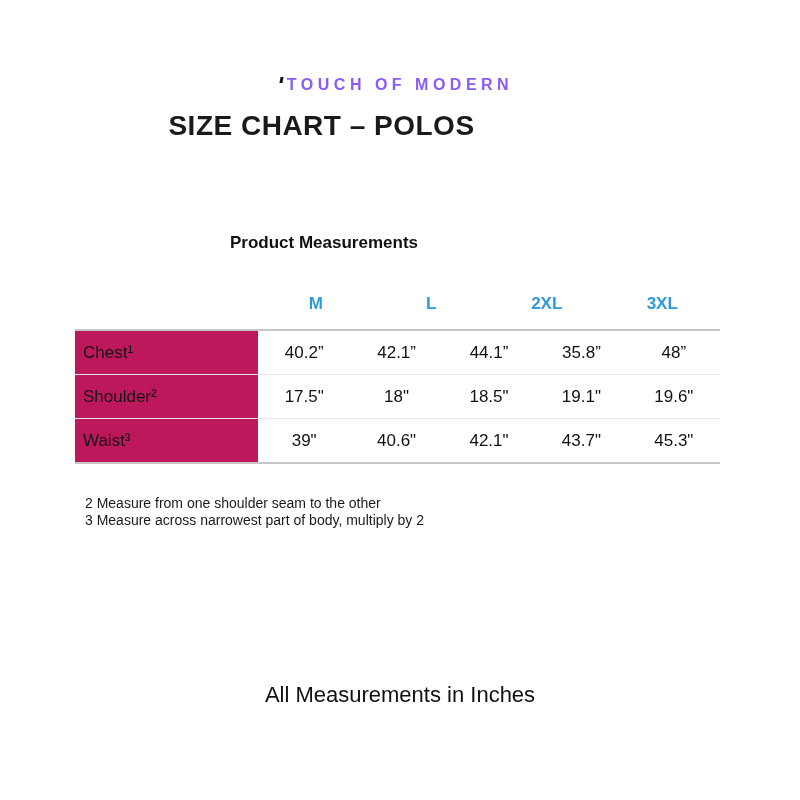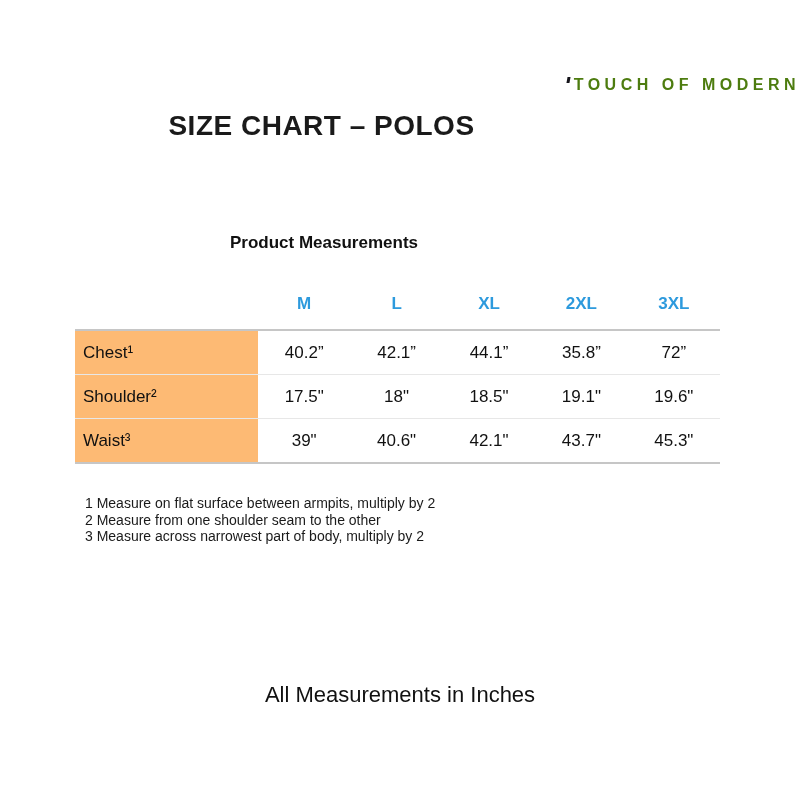--- a/index.html
+++ b/index.html
@@ -7,24 +7,24 @@
     width: 800px; height: 800px;
     background: #ffffff;
     font-family: "Liberation Sans", sans-serif;
     color: #1a1a1a;
     position: relative;
     overflow: hidden;
   }
 
   .logo {
     position: absolute; top: 76px; left: 0; width: 800px;
-    text-align: right;
+    text-align: center;
     font-size: 16px; font-weight: bold;
     letter-spacing: 4.5px;
-    color: #4d7c0f;
+    color: #8b5cf6;
     white-space: nowrap;
   }
   .logo-inner { position: relative; display: inline-block; }
   .logo-tick {
     position: absolute; left: -7px; top: 1px;
     width: 3px; height: 6px;
     background: #15141a;
     transform: skewX(-10deg);
   }
 
@@ -60,21 +60,21 @@
     flex: 1;
     display: flex; align-items: center; justify-content: center;
     color: #111111;
   }
   .label-cell {
     flex: 0 0 183px;
     justify-content: flex-start;
     padding-left: 8px;
     box-sizing: border-box;
   }
-  .tbody .label-cell { background: #fdba74; }
+  .tbody .label-cell { background: #be185d; }
   .size-cell {
     color: #2d9add;
     font-weight: bold;
   }
 
   .footnotes {
     position: absolute; left: 85px; top: 495px;
     font-size: 14px; line-height: 16.5px;
     color: #1a1a1a;
   }
@@ -97,32 +97,31 @@
 
 <h1 class="title">SIZE CHART – POLOS</h1>
 
 <div class="subtitle">Product Measurements</div>
 
 <div class="size-table">
   <div class="thead">
     <div class="cell label-cell"></div>
     <div class="cell size-cell">M</div>
     <div class="cell size-cell">L</div>
-    <div class="cell size-cell">XL</div>
     <div class="cell size-cell">2XL</div>
     <div class="cell size-cell">3XL</div>
   </div>
   <div class="tbody">
     <div class="trow">
       <div class="cell label-cell">Chest¹</div>
       <div class="cell">40.2”</div>
       <div class="cell">42.1”</div>
       <div class="cell">44.1”</div>
       <div class="cell">35.8”</div>
-      <div class="cell">72”</div>
+      <div class="cell">48”</div>
     </div>
     <div class="trow">
       <div class="cell label-cell">Shoulder²</div>
       <div class="cell">17.5"</div>
       <div class="cell">18"</div>
       <div class="cell">18.5"</div>
       <div class="cell">19.1"</div>
       <div class="cell">19.6"</div>
     </div>
     <div class="trow">
@@ -130,18 +129,17 @@
       <div class="cell">39"</div>
       <div class="cell">40.6"</div>
       <div class="cell">42.1"</div>
       <div class="cell">43.7"</div>
       <div class="cell">45.3"</div>
     </div>
   </div>
 </div>
 
 <div class="footnotes">
-  <div>1 Measure on flat surface between armpits, multiply by 2</div>
   <div>2 Measure from one shoulder seam to the other</div>
   <div>3 Measure across narrowest part of body, multiply by 2</div>
 </div>
 
 <div class="footer">All Measurements in Inches</div>
 
 </body></html>

